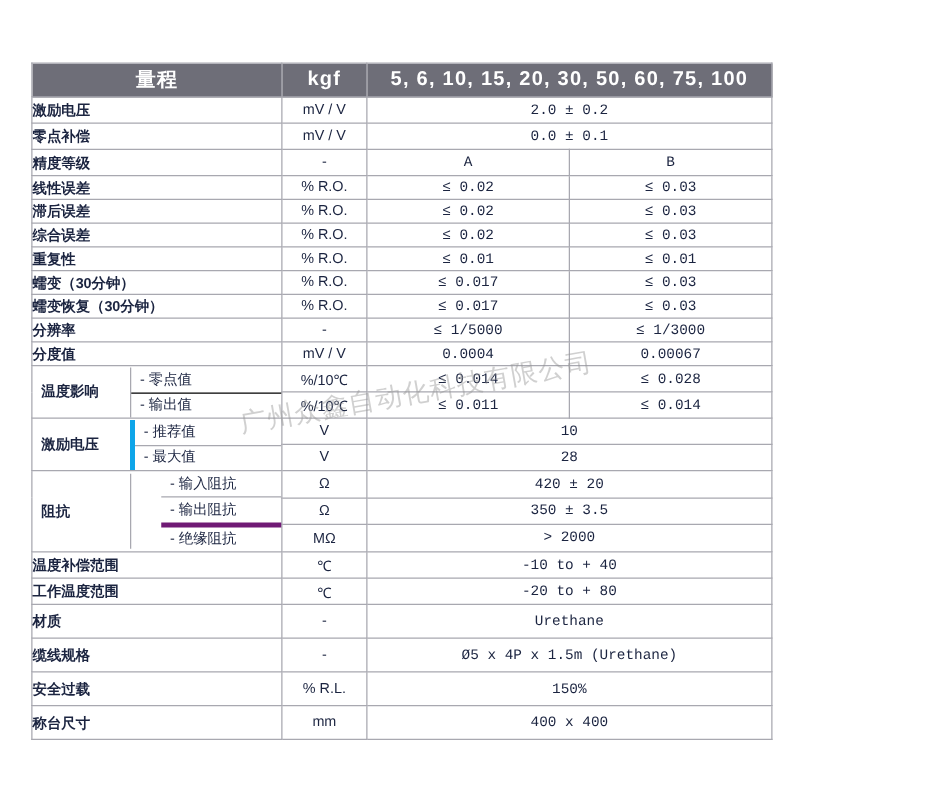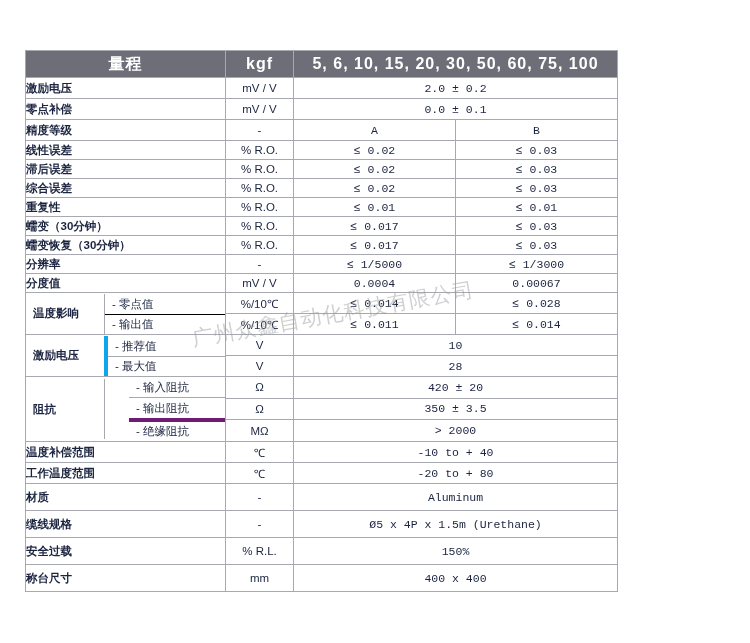--- a/index.html
+++ b/index.html
@@ -247,21 +247,21 @@
         <td class="val" colspan="2">-10 to + 40</td>
       </tr>
       <tr class="tall">
         <td class="lbl">工作温度范围</td>
         <td class="unit">℃</td>
         <td class="val" colspan="2">-20 to + 80</td>
       </tr>
       <tr style="height:27px;">
         <td class="lbl">材质</td>
         <td class="unit">-</td>
-        <td class="val" colspan="2">Aluminum</td>
+        <td class="val" colspan="2">Urethane</td>
       </tr>
       <tr style="height:27px;">
         <td class="lbl">缆线规格</td>
         <td class="unit">-</td>
         <td class="val" colspan="2">Ø5 x 4P x 1.5m (Urethane)</td>
       </tr>
       <tr style="height:27px;">
         <td class="lbl">安全过载</td>
         <td class="unit">% R.L.</td>
         <td class="val" colspan="2">150%</td>

